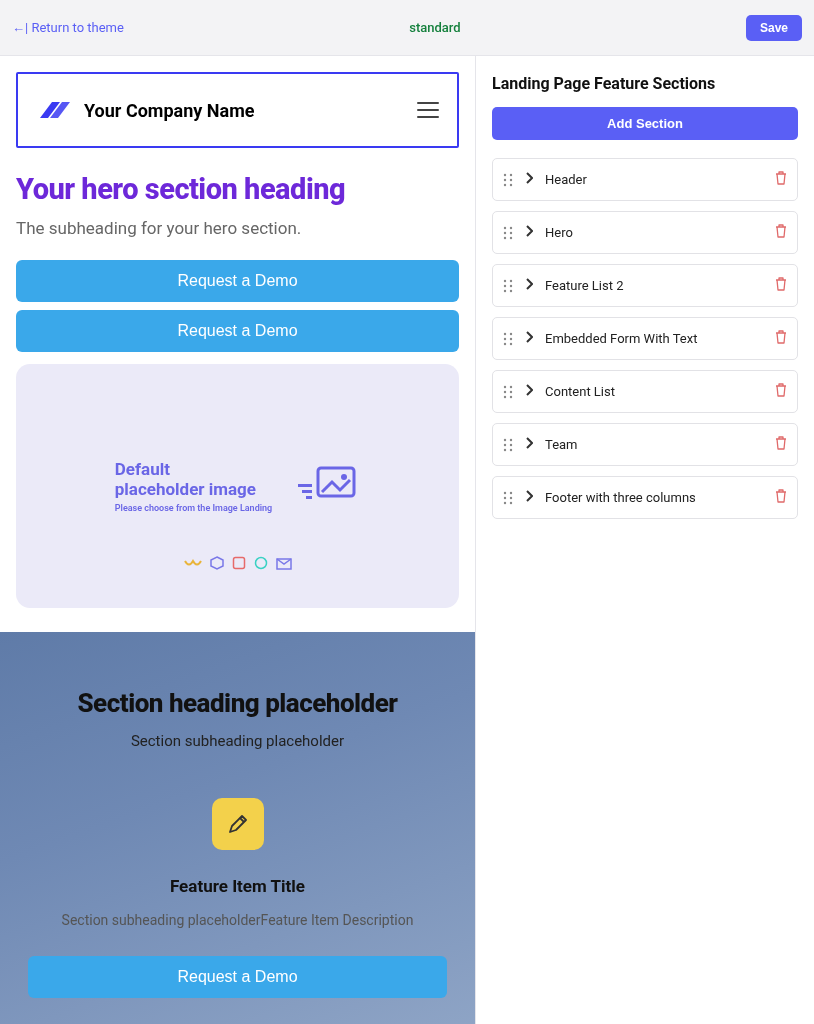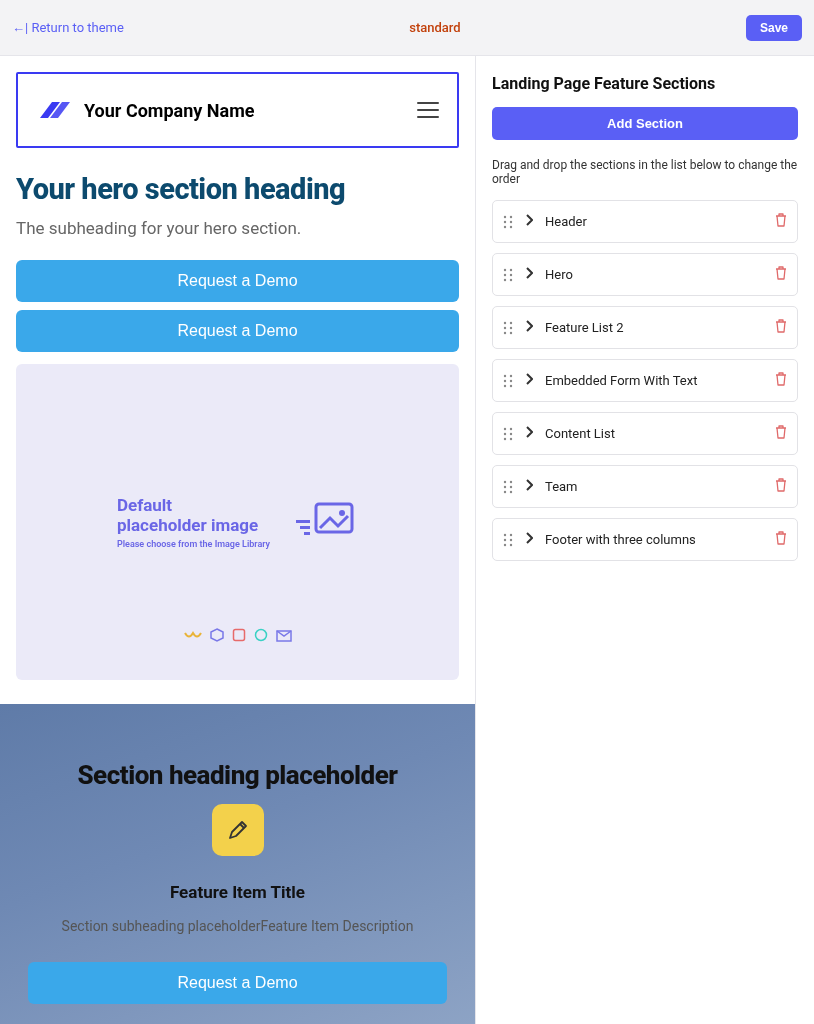--- a/index.html
+++ b/index.html
@@ -21,21 +21,21 @@
   background: #f3f3f5;
   border-bottom: 1px solid #e5e5ea;
 }
 .return-link {
   color: #5a5ff5;
   font-size: 13px;
   cursor: pointer;
 }
 .theme-name {
   font-size: 13px;
-  color: #c2410c;
+  color: #15803d;
   font-weight: 500;
 }
 .save-btn {
   background: #5a5ff5;
   color: #fff;
   font-size: 12px;
   font-weight: 600;
   padding: 6px 14px;
   border-radius: 5px;
   border: none;
@@ -96,21 +96,21 @@
   height: 2px;
   background: #444;
   border-radius: 1px;
 }
 
 
 .hero-block { margin-bottom: 24px; }
 .hero-h {
   font-size: 29px;
   font-weight: 800;
-  color: #0c4a6e;
+  color: #6d28d9;
   letter-spacing: -0.5px;
   margin-bottom: 12px;
 }
 .hero-sub {
   font-size: 17px;
   color: #666;
   margin-bottom: 22px;
 }
 .demo-btn {
   display: block;
@@ -121,22 +121,22 @@
   font-weight: 500;
   padding: 12px 0;
   text-align: center;
   border: none;
   border-radius: 6px;
   margin-bottom: 8px;
   cursor: pointer;
 }
 .placeholder-img {
   background: #ebeaf8;
-  border-radius: 6px;
-  height: 316px;
+  border-radius: 14px;
+  height: 244px;
   margin-top: 12px;
   display: flex;
   flex-direction: column;
   align-items: center;
   justify-content: center;
   color: #6a66e6;
   position: relative;
 }
 .placeholder-main {
   display: flex;
@@ -292,21 +292,21 @@
         <h1 class="hero-h">Your hero section heading</h1>
         <p class="hero-sub">The subheading for your hero section.</p>
         <button class="demo-btn">Request a Demo</button>
         <button class="demo-btn">Request a Demo</button>
 
         <div class="placeholder-img">
           <div class="placeholder-main">
             <div class="placeholder-text-col">
               <div class="ph-line1">Default</div>
               <div class="ph-line1">placeholder image</div>
-              <div class="ph-line2">Please choose from the Image Library</div>
+              <div class="ph-line2">Please choose from the Image Landing</div>
             </div>
             <span class="ph-icon">
               <svg viewBox="0 0 64 48" width="64" height="48">
                 <rect x="22" y="6" width="36" height="28" rx="3" fill="none" stroke="#6a66e6" stroke-width="3"></rect>
                 <circle cx="48" cy="15" r="3" fill="#6a66e6"></circle>
                 <path d="M26 30 L36 20 L44 28 L54 18" fill="none" stroke="#6a66e6" stroke-width="3"></path>
                 <rect x="2" y="22" width="14" height="3" fill="#6a66e6"></rect>
                 <rect x="6" y="28" width="10" height="3" fill="#6a66e6"></rect>
                 <rect x="10" y="34" width="6" height="3" fill="#6a66e6"></rect>
               </svg>
@@ -328,38 +328,38 @@
             <span><svg width="16" height="12">
                   <rect x="1" y="1" width="14" height="10" fill="none" stroke="#7a78e8" stroke-width="1.5"></rect>
                   <path d="M1 1 L8 6 L15 1" fill="none" stroke="#7a78e8" stroke-width="1.5"></path>
                 </svg></span>
           </div>
         </div>
       </div>
 
       <div class="feature-section">
         <h2 class="feature-h">Section heading placeholder</h2>
+        <p class="feature-sub">Section subheading placeholder</p>
         <div class="feature-icon">
           <svg width="22" height="22" viewBox="0 0 22 22">
               <path d="M3 19 L5 13 L15 3 L19 7 L9 17 Z" fill="none" stroke="#333" stroke-width="1.8" stroke-linejoin="round"></path>
               <path d="M13 5 L17 9" stroke="#333" stroke-width="1.8"></path>
             </svg>
         </div>
         <div class="feature-item-title">Feature Item Title</div>
         <div class="feature-desc">Section subheading placeholderFeature Item Description</div>
         <button class="demo-btn">Request a Demo</button>
       </div>
 
     </div>
   </div>
 
   <div class="side-col">
     <div class="side-title">Landing Page Feature Sections</div>
     <button class="add-section-btn">Add Section</button>
-    <div class="drag-hint">Drag and drop the sections in the list below to change the order</div>
     <div id="section-list">
         <div class="section-item">
           <span class="drag-handle"><svg width="10" height="14" viewBox="0 0 10 14">
               <circle cx="2" cy="2" r="1.2" fill="#888"></circle>
               <circle cx="8" cy="2" r="1.2" fill="#888"></circle>
               <circle cx="2" cy="7" r="1.2" fill="#888"></circle>
               <circle cx="8" cy="7" r="1.2" fill="#888"></circle>
               <circle cx="2" cy="12" r="1.2" fill="#888"></circle>
               <circle cx="8" cy="12" r="1.2" fill="#888"></circle>
             </svg></span>

